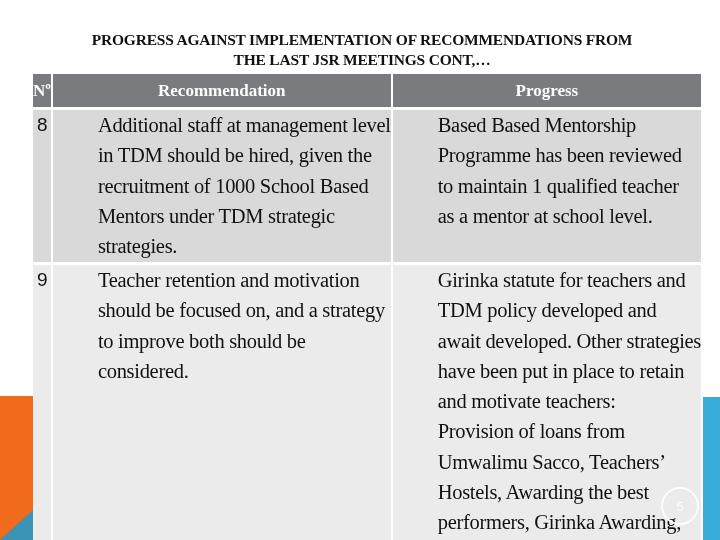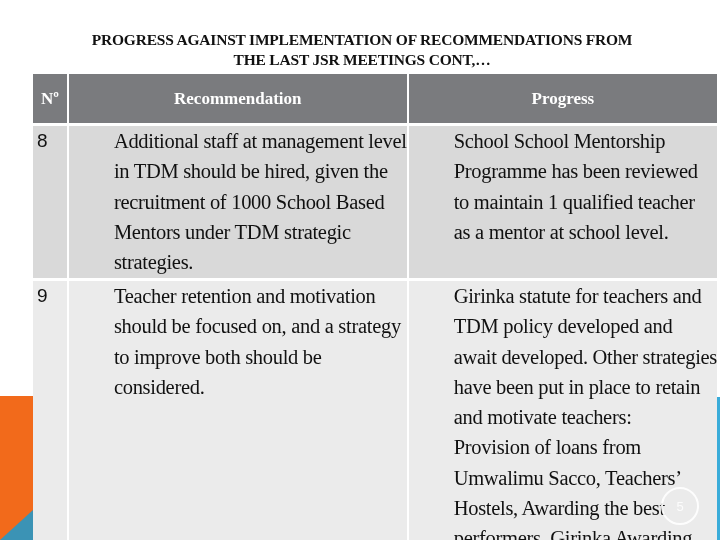--- a/index.html
+++ b/index.html
@@ -27,21 +27,21 @@
     text-align: center; font-weight: bold; font-size: 15.5px; line-height: 20px;
     letter-spacing: -0.2px;
   }
   .title div { white-space: nowrap; }
   table.grid {
     position: absolute; left: 31px; top: 71px; width: 672px;
     border-collapse: separate; border-spacing: 2px 3px;
   }
   th {
     background: #7a7b7e; color: #fff; font-weight: bold;
-    font-size: 17px; height: 33px; padding: 8px; text-align: center;
+    font-size: 17px; height: 33px; padding: 0; text-align: center;
   }
   th.no { width: 31px; font-size: 17px; }
   th.rec { width: 295px; }
   td {
     vertical-align: top; font-size: 20.5px; line-height: 30.3px;
     padding: 0 0 0 5px; letter-spacing: -0.3px;
   }
   td.no {
     font-family: "Liberation Sans", "DejaVu Sans", sans-serif;
     font-size: 19px; padding-left: 4px;
@@ -80,21 +80,21 @@
     <tr class="r8">
       <td class="no">8</td>
       <td>
         <span class="line">Additional staff at management level</span>
         <span class="line">in TDM should be hired, given the</span>
         <span class="line">recruitment of 1000 School Based</span>
         <span class="line">Mentors under TDM strategic</span>
         <span class="line">strategies.</span>
       </td>
       <td>
-        <span class="line">School School Mentorship</span>
+        <span class="line">Based Based Mentorship</span>
         <span class="line">Programme has been reviewed</span>
         <span class="line">to maintain 1  qualified teacher</span>
         <span class="line">as a mentor at school level.</span>
       </td>
     </tr>
     <tr class="r9">
       <td class="no">9</td>
       <td>
         <span class="line">Teacher retention and motivation</span>
         <span class="line">should be focused on, and a strategy</span>

